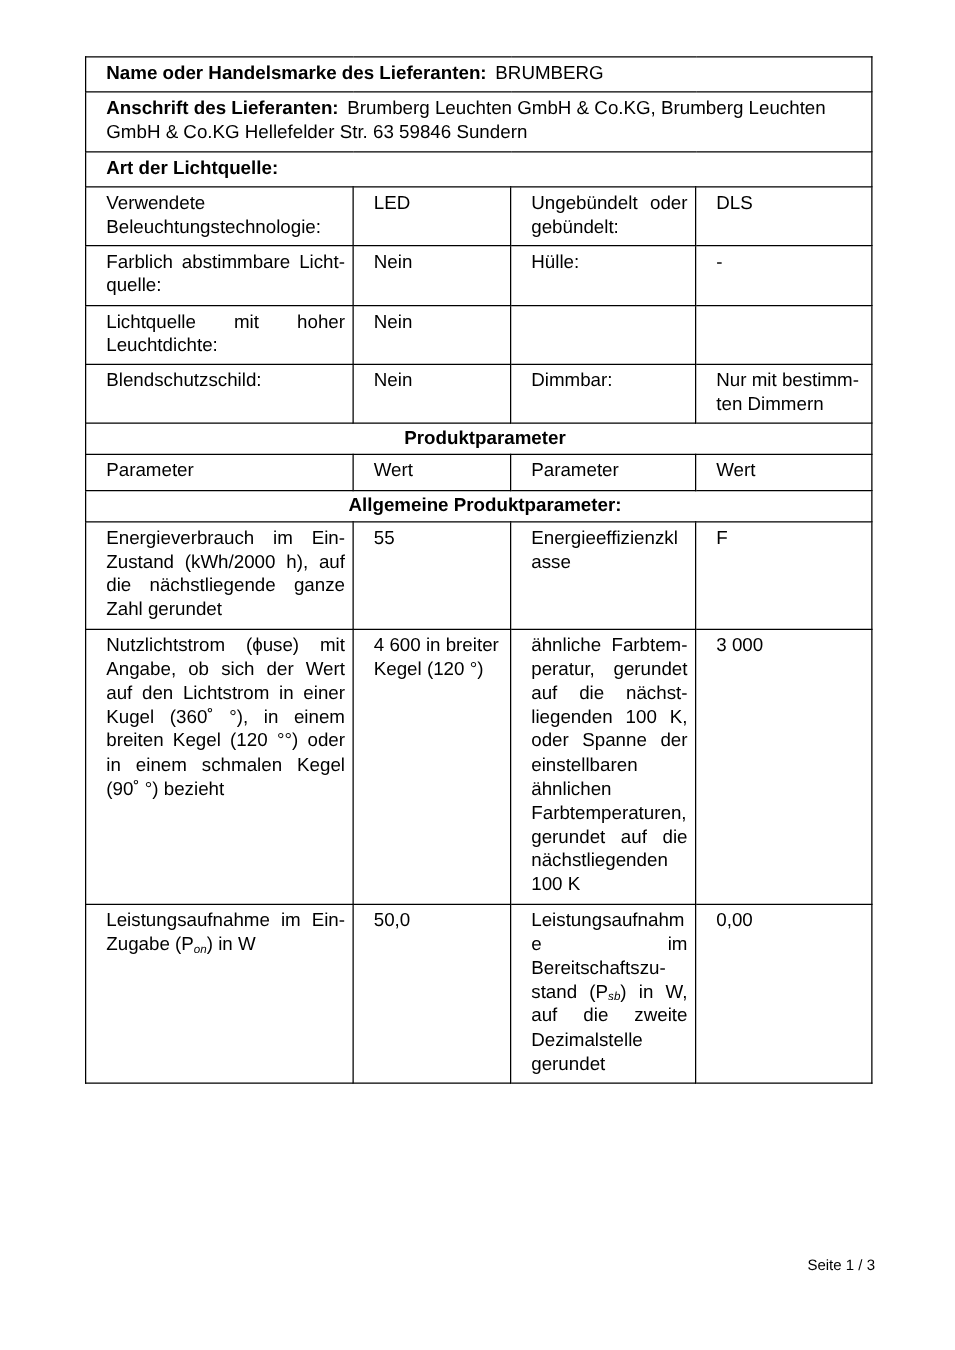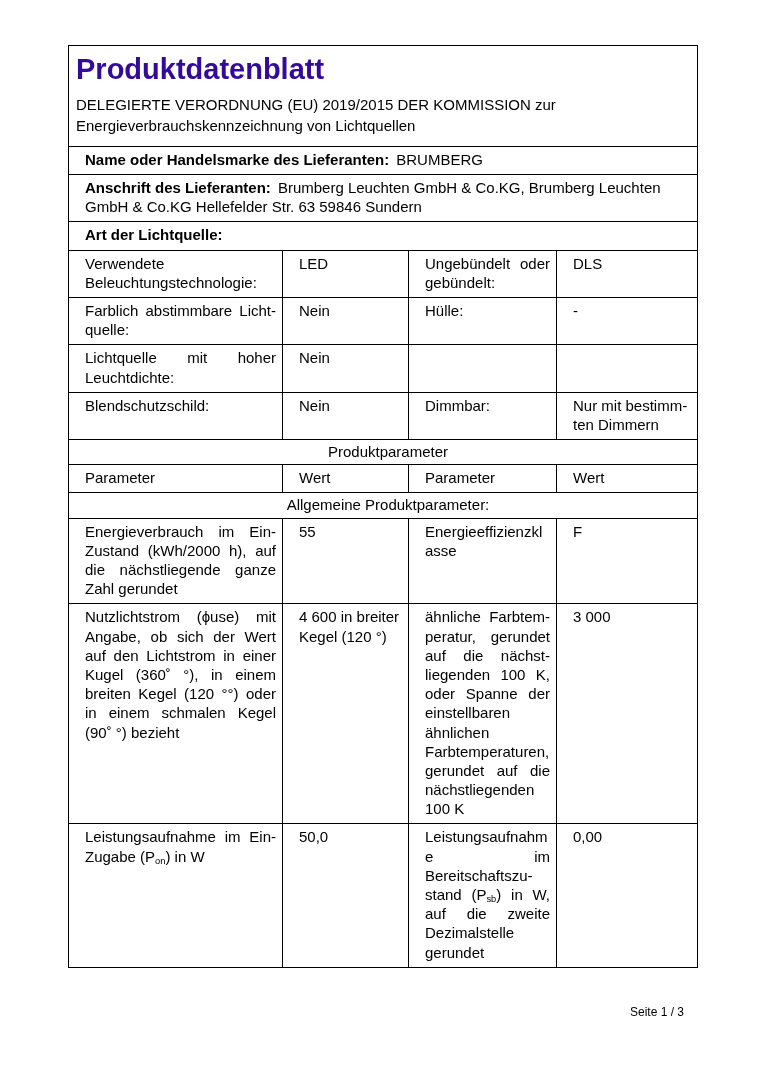--- a/index.html
+++ b/index.html
@@ -45,35 +45,36 @@
     margin: 0;
     font-size: 15px;
     line-height: 1.35;
     max-width: 560px;
   }
   .info-label { font-weight: 700; }
   .info-value { margin-left: 7px; }
   .section-label { font-weight: 700; }
   .center-bold {
     text-align: center;
-    font-weight: 400;
+    font-weight: 700;
     padding-top: 2px;
     padding-bottom: 3px;
   }
   .param { text-align: justify; }
   .value { text-align: left; }
   .para-gap { margin-top: 11px; }
   sub {
     font-size: 0.62em;
     line-height: 0;
     vertical-align: -0.25em;
+    font-style: italic;
   }
   .footer {
     position: absolute;
-    left: 68px;
+    left: 84px;
     top: 1005px;
     width: 629px;
     box-sizing: border-box;
     text-align: right;
     padding-right: 13px;
     font-size: 12px;
     color: #000000;
   }
 </style>
 </head>
@@ -82,26 +83,20 @@
 <div class="page">
   <table class="sheet">
     <colgroup>
       <col style="width:214px">
       <col style="width:126px">
       <col style="width:148px">
       <col style="width:141px">
     </colgroup>
 
     <tbody>
-        <tr>
-      <td colspan="4" class="title-cell">
-        <h1 class="doc-title">Produktdatenblatt</h1>
-        <p class="regulation">DELEGIERTE VERORDNUNG (EU) 2019/2015 DER KOMMISSION zur Energieverbrauchskennzeichnung von Lichtquellen</p>
-      </td>
-    </tr>
 
     <tr>
       <td colspan="4">
         <span class="info-label">Name oder Handelsmarke des Lieferanten:</span><span class="info-value">BRUMBERG</span>
       </td>
     </tr>
     <tr>
       <td colspan="4">
         <span class="info-label">Anschrift des Lieferanten:</span><span class="info-value">Brumberg Leuchten GmbH &amp; Co.KG, Brumberg Leuchten GmbH &amp; Co.KG Hellefelder Str. 63 59846 Sundern</span>
       </td>

